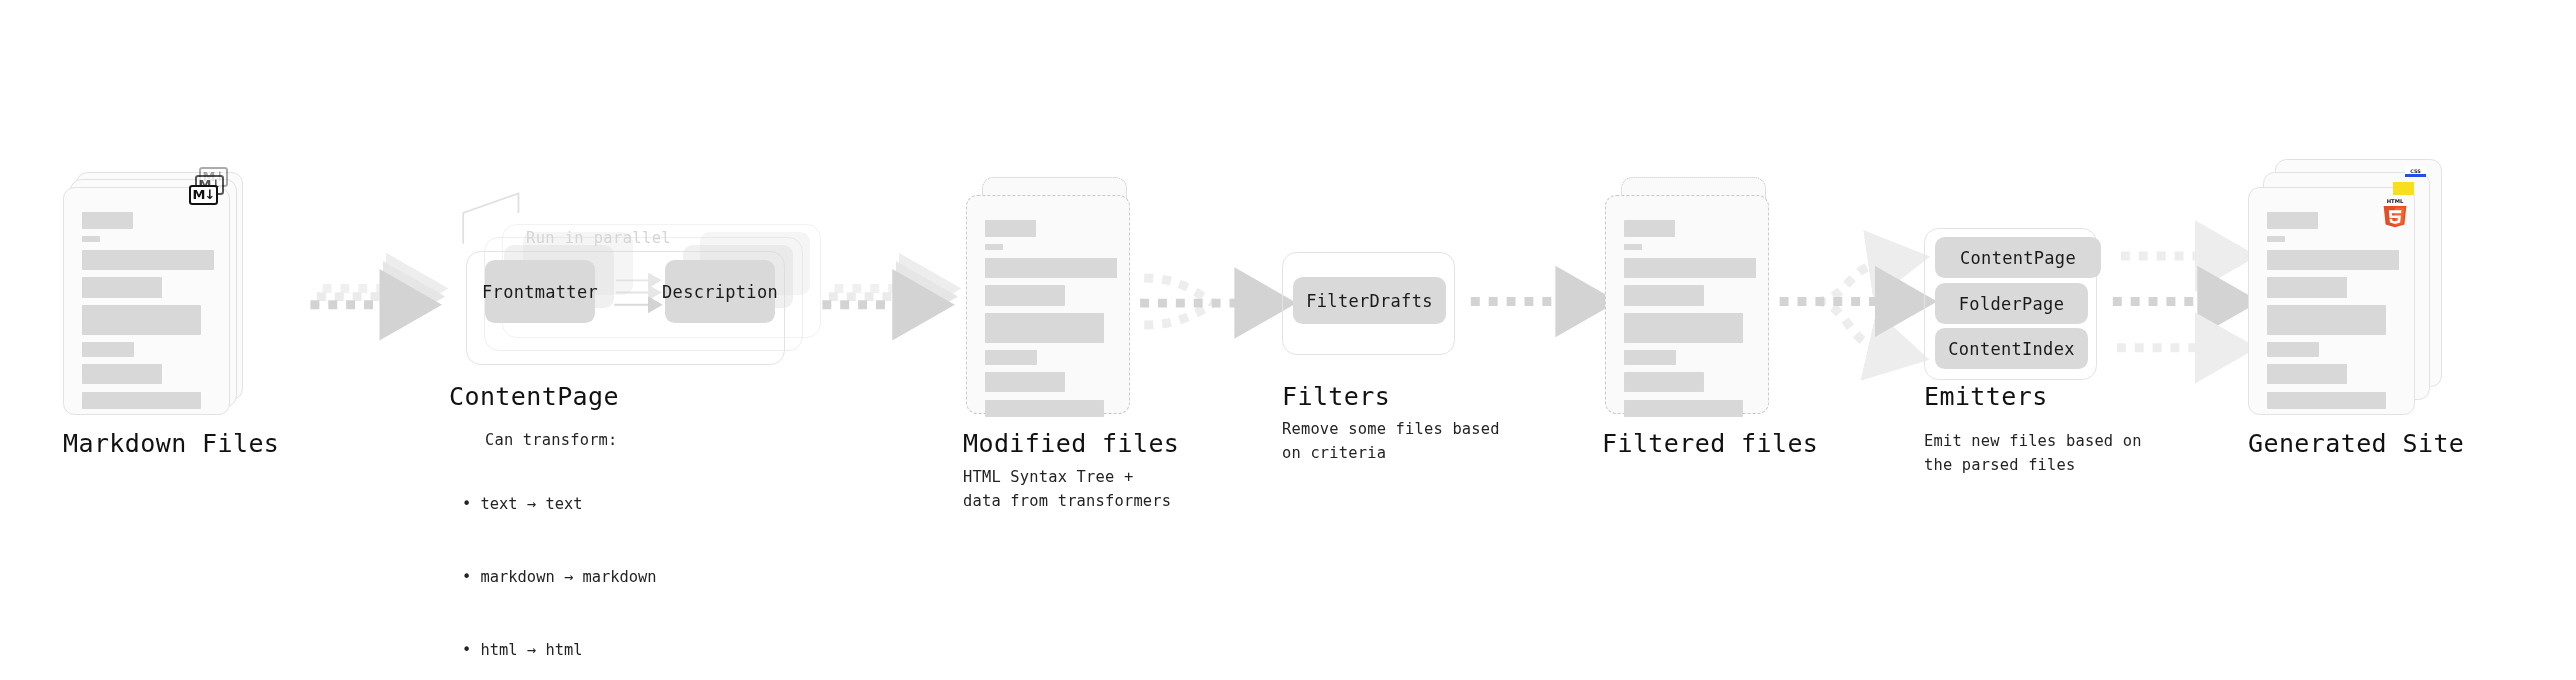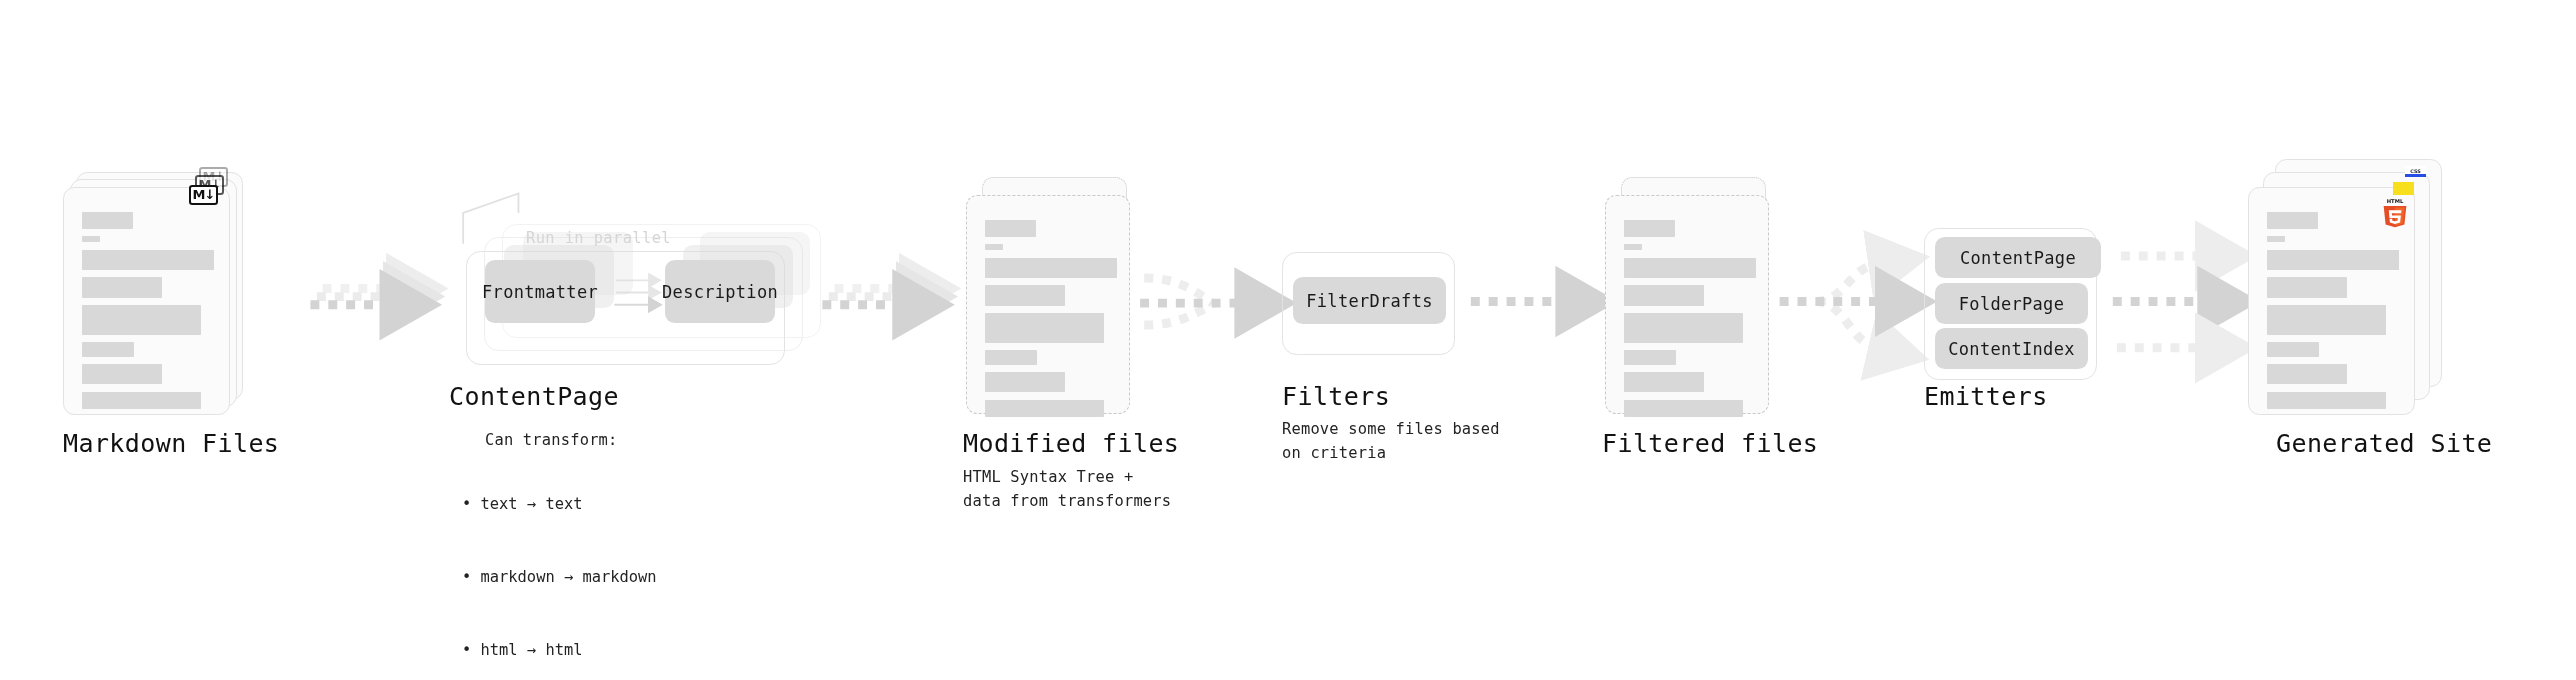--- a/index.html
+++ b/index.html
@@ -290,20 +290,22 @@
       <span>ContentPage</span>
     </div>
     <div class="chip" style="left:1935px;top:283px;width:153px;height:41px;">
       <span>FolderPage</span>
     </div>
     <div class="chip" style="left:1935px;top:328px;width:153px;height:41px;">
       <span>ContentIndex</span>
     </div>
   </div>
   <div class="step-title" style="left:1924px;top:382px;">Emitters</div>
+  <div class="step-desc" style="left:1924px;top:429px;">Emit new files based on
+the parsed files</div>
 
   <div class="doc-stack">
     <div class="doc" style="left:2275px;top:159px;width:167px;height:228px;"></div>
     <div class="doc" style="left:2263px;top:172px;width:167px;height:228px;"></div>
     <div class="doc" style="left:2248px;top:187px;width:167px;height:228px;">
       <div class="lines">
         <div class="ln" style="width:51px;height:16.3px;"></div>
         <div class="ln" style="width:18px;height:6.5px;"></div>
         <div class="ln" style="width:132px;height:20.3px;"></div>
         <div class="ln" style="width:80px;height:20.3px;"></div>
@@ -324,16 +326,16 @@
     <div class="badge-html5" style="left:2381px;top:197px;">
       <svg width="28" height="34" viewBox="0 0 34 42">
         <text x="17" y="8" font-size="6.5" font-weight="bold" text-anchor="middle" fill="#111" font-family="DejaVu Sans, sans-serif">HTML</text>
         <path d="M3,11 L31,11 L28.6,34 L17,37.5 L5.4,34 Z" fill="#e44d26"></path>
         <path d="M17,13 L28.8,13 L26.8,32.6 L17,35.6 Z" fill="#f16529"></path>
         <path d="M9,16.4 L25,16.4 L24.6,20 L13,20 L13.3,23 L24.3,23 L23.3,31.6 L17,33.4 L10.7,31.6 L10.3,27 L13.6,27 L13.8,29.2 L17,30 L20.2,29.2 L20.5,26 L10.1,26 L9.4,16.4 Z" fill="#ffffff"></path>
       </svg>
     </div>
   </div>
 
-  <div class="step-title" style="left:2248px;top:429px;margin-left:28px;">Generated Site</div>
+  <div class="step-title" style="left:2248px;top:429px;">Generated Site</div>
 
 </div>
 
 
 </body></html>

